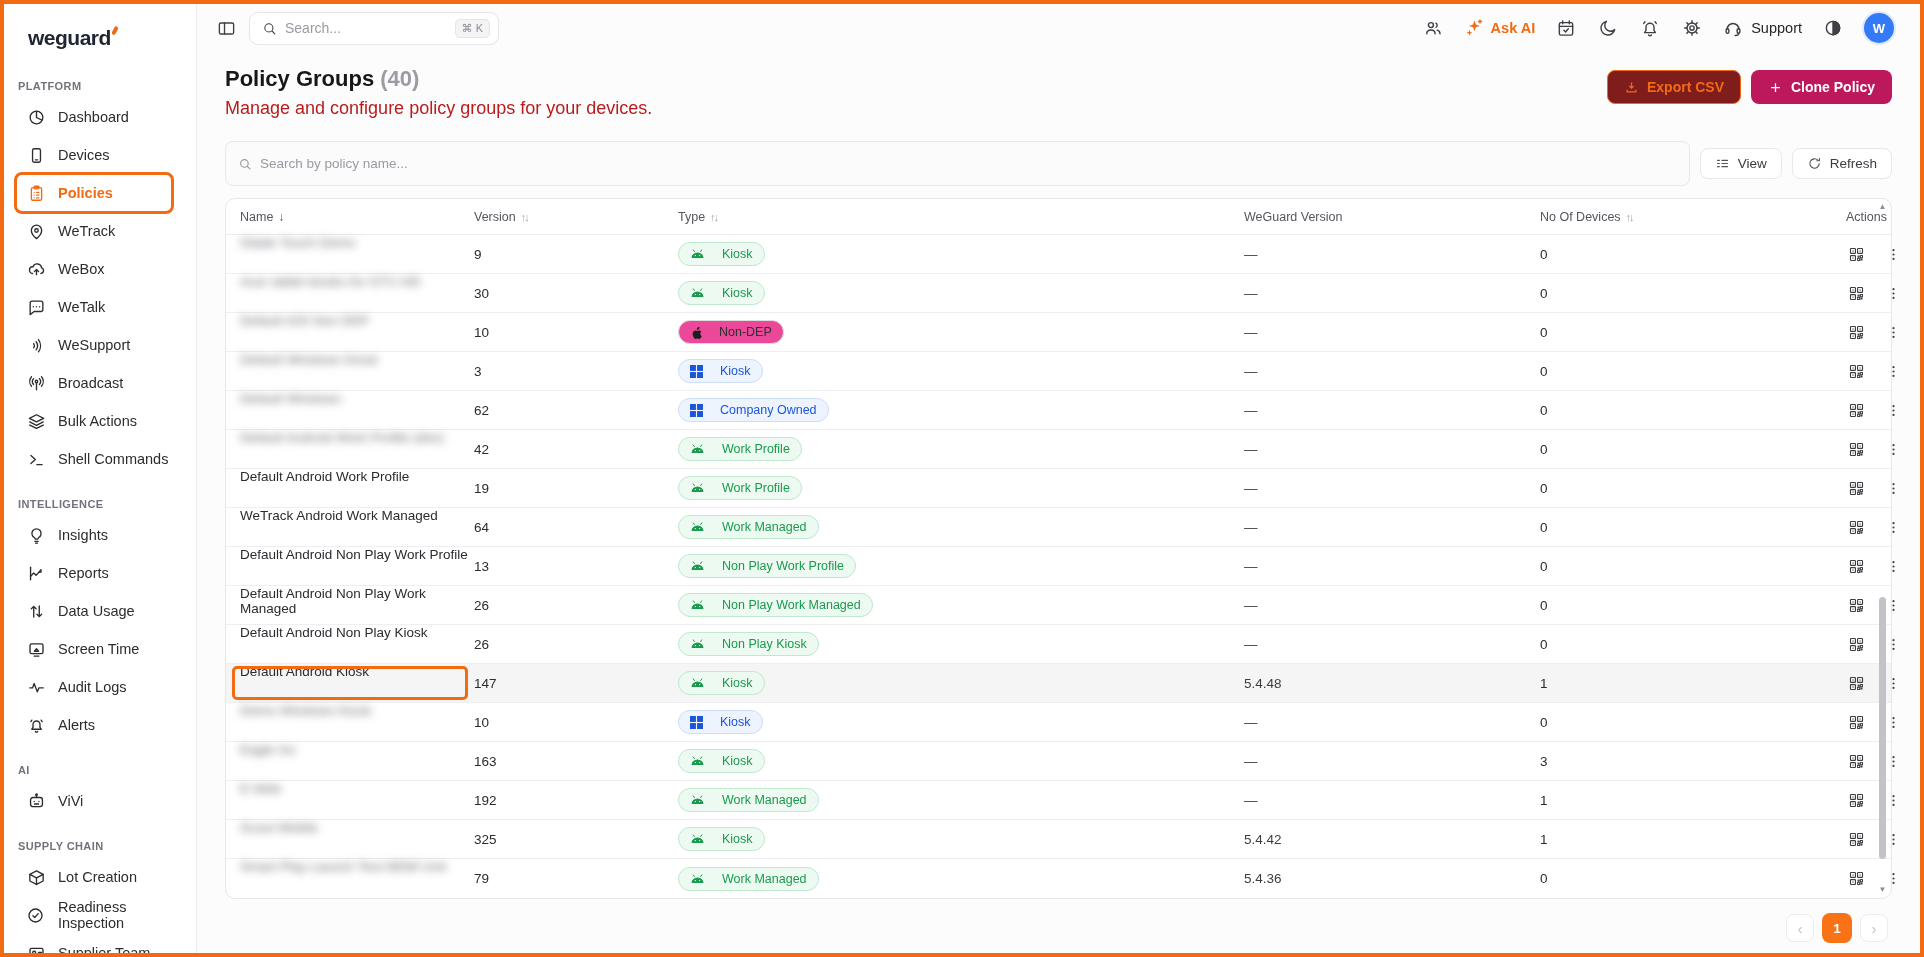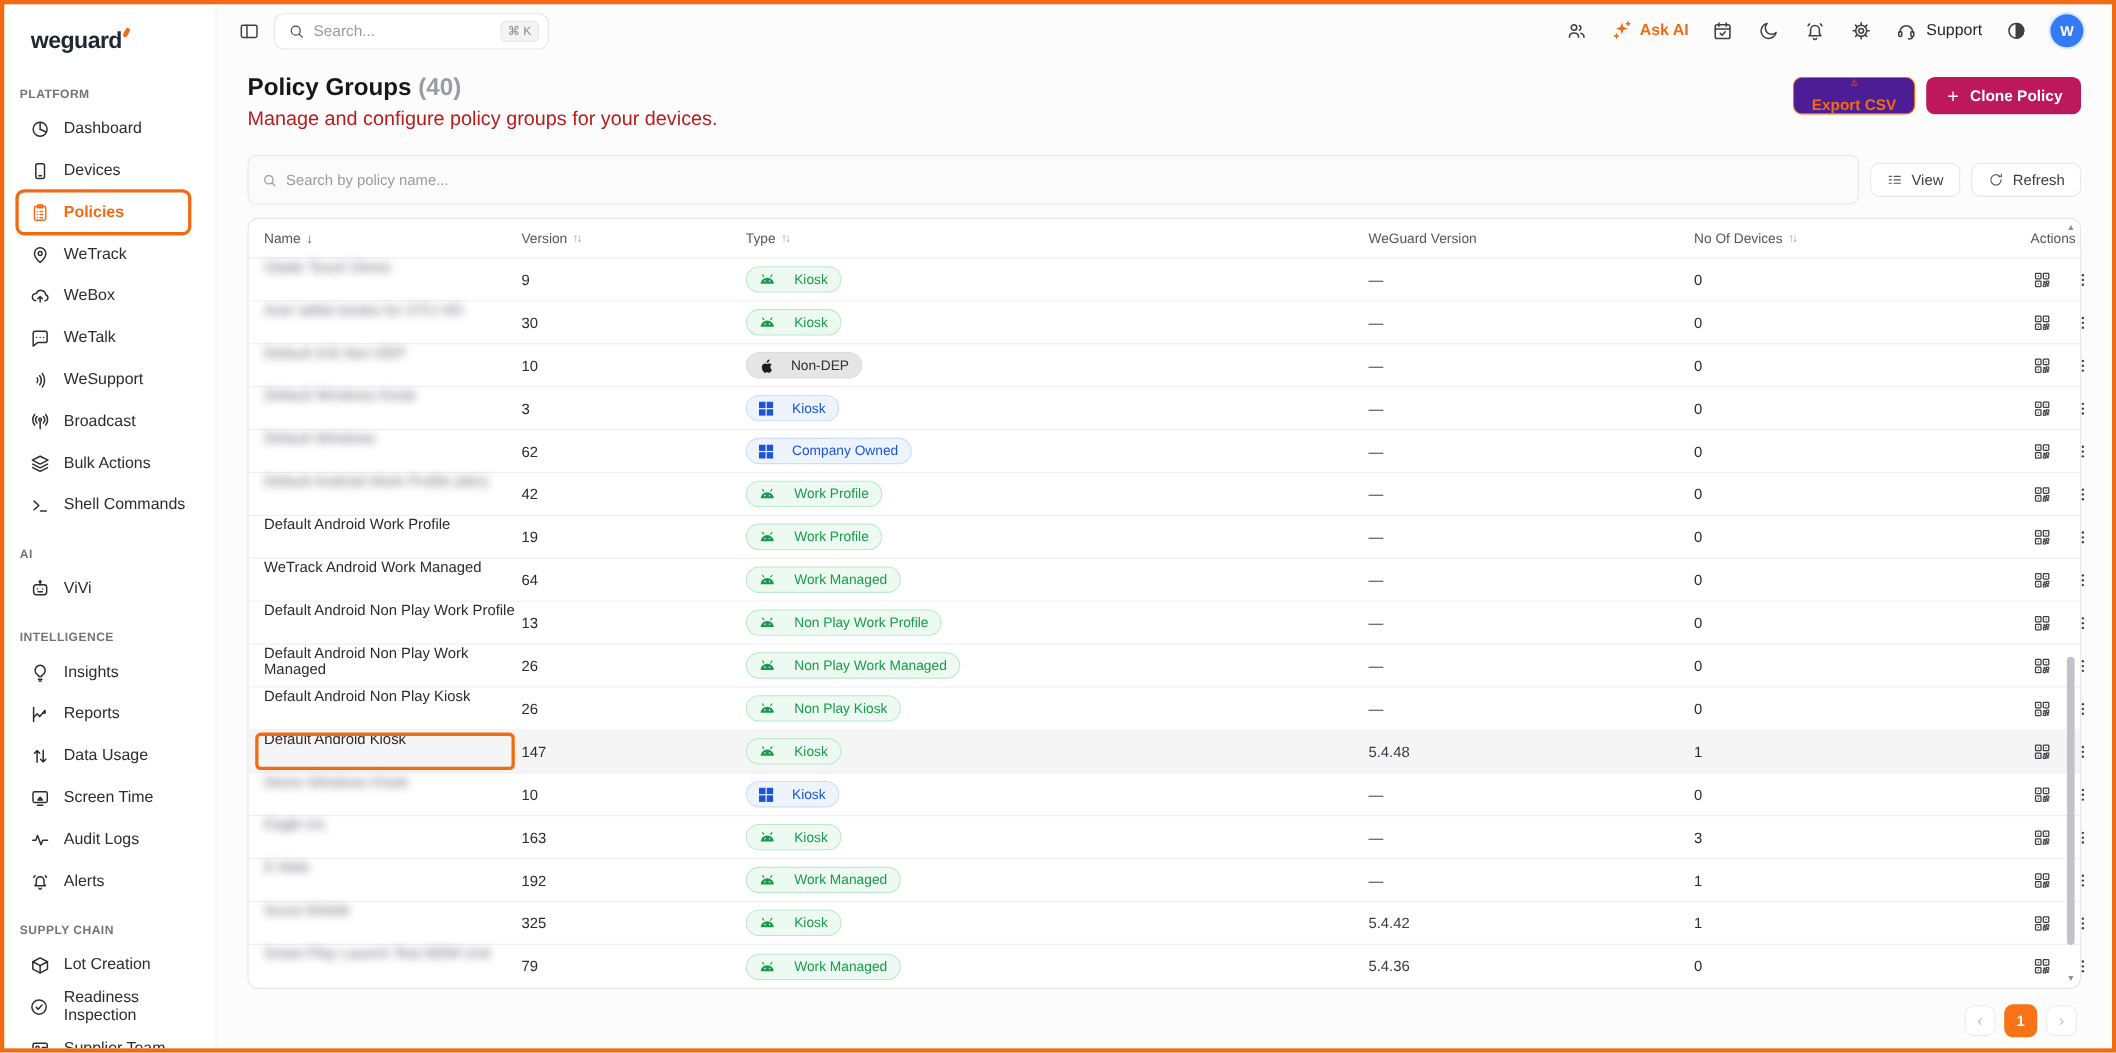--- a/index.html
+++ b/index.html
@@ -53,21 +53,21 @@
   .support { display:flex; align-items:center; gap:8px; font-size:14.5px; color:#27272a; cursor:pointer; }
   .avatar { width:30px; height:30px; border-radius:50%; background:#3479f6; color:#fff; font-size:13px; font-weight:700; display:flex; align-items:center; justify-content:center; cursor:pointer; box-shadow:0 0 0 2px #dce9ff;}
   
   .content { flex:1; padding:14px 28px 0 28px; display:flex; flex-direction:column; min-height:0; }
   .page-head { display:flex; align-items:flex-start; }
   .page-title { font-size:22px; font-weight:700; color:#17171a; }
   .page-count { color:#9b9ba3; font-weight:700; margin-left:6px; }
   .page-sub { font-size:18px; color:#b91c1c; margin-top:6px; }
   .head-actions { margin-left:auto; display:flex; gap:10px; margin-top:4px; }
   .btn { height:34px; border-radius:8px; display:flex; align-items:center; gap:8px; padding:0 16px; font-size:14px; font-weight:600; cursor:pointer; border:1px solid transparent; font-family:inherit;}
-  .btn-outline-orange { background:#4c1d95; border-color:#f26b12; color:#f26b12;flex-direction:column; }
+  .btn-outline-orange { background:#7f1d1d; border-color:#f26b12; color:#f26b12; }
   .btn-orange { background:#be185d; color:#fff; }
   .btn svg { width:15px; height:15px; stroke-width:2; }
   .btn-outline-orange svg { stroke:#f26b12; fill:none; }
   .btn-orange svg { stroke:#fff; fill:none; }
   
   .toolbar { display:flex; align-items:center; gap:10px; margin-top:22px; }
   .policy-search {
     flex:1; height:45px; border:1px solid #e7e7ec; background:#fbfbfc; border-radius:8px;
     display:flex; align-items:center; gap:8px; padding:0 12px; color:#9a9aa3;
   }
@@ -83,21 +83,21 @@
   .sort { color:#a6a6ae; font-size:11px; letter-spacing:-2px; }
   .sort.single { color:#55555e; font-size:12px; letter-spacing:0; }
   .trow { height:39px; border-bottom:1px solid #efeff2; font-size:13.5px; color:#2b2b30; }
   .trow:last-child { border-bottom:none; }
   .trow.row-active { background:#f5f5f6; }
   .namewrap { position:relative; display:flex; height:100%; }
   .blurred { filter:blur(4px); color:#6b6b74; user-select:none; }
   .hl-outline { position:absolute; left:-8px; right:6px; top:2px; bottom:2px; border:3px solid #f26b12; border-radius:5px; pointer-events:none; }
   .badge { display:inline-flex; align-items:center; gap:17px; height:24px; padding:0 11px; border-radius:13px; font-size:12.5px; font-weight:500; border:1px solid; }
   .badge.green { background:#ecfaf1; border-color:#bfe8cd; color:#1a9a4c; }
-  .badge.gray { background:#e5e5e5; border-color:#dededf; color:#2f2f35; }
+  .badge.gray { background:#ec4899; border-color:#dededf; color:#2f2f35; }
   .badge.blue { background:#edf4fe; border-color:#cbdefb; color:#1d55d8; }
   .dash { color:#3c3c44; }
   .actions-cell { display:flex; justify-content:flex-end; align-items:center; gap:17px; }
   .act-btn { width:20px; height:20px; display:flex; align-items:center; justify-content:center; cursor:pointer; }
   .act-btn svg { fill:#3d3d44; stroke:none; }
   
   .vscroll { position:absolute; top:4px; bottom:4px; right:3px; width:11px; }
   .vscroll .arr { position:absolute; left:0; right:0; text-align:center; font-size:8px; color:#8e8e96; line-height:8px;}
   .vscroll .arr.up { top:0; } .vscroll .arr.down { bottom:0; }
   .vthumb { position:absolute; left:2px; width:7px; border-radius:4px; background:#c2c2c9; top:57%; height:38%; }
@@ -209,91 +209,91 @@
             <span class="sicon">
               <svg viewBox="0 0 24 24">
                 <path d="M5 7l5.5 5L5 17"></path>
                 <path d="M12.5 18.5H19"></path>
               </svg>
             </span>
             <span>Shell Commands</span>
           </div>
         </div>
         <div class="side-section">
+          <div class="side-section-label">INTELLIGENCE</div>
+          <div class="side-item">
+            <span class="sicon">
+              <svg viewBox="0 0 24 24">
+                <path d="M9.2 14.5a5.8 5.8 0 1 1 5.6 0c-.7.5-1.1 1.1-1.1 2h-3.4c0-.9-.4-1.5-1.1-2z"></path>
+                <path d="M10 19.5h4M10.8 21.7h2.4"></path>
+              </svg>
+            </span>
+            <span>Insights</span>
+          </div>
+          <div class="side-item">
+            <span class="sicon">
+              <svg viewBox="0 0 24 24">
+                <path d="M4.5 4v16"></path>
+                <path d="M4.5 15.5l4-4.2 3 3 6-6.8"></path>
+                <path d="M17.5 7.5l.3 2.8-2.8.3"></path>
+              </svg>
+            </span>
+            <span>Reports</span>
+          </div>
+          <div class="side-item">
+            <span class="sicon">
+              <svg viewBox="0 0 24 24">
+                <path d="M8.5 19V5.5M8.5 5.5L5.5 8.5M8.5 5.5l3 3"></path>
+                <path d="M15.5 5v13.5M15.5 18.5l-3-3M15.5 18.5l3-3"></path>
+              </svg>
+            </span>
+            <span>Data Usage</span>
+          </div>
+          <div class="side-item">
+            <span class="sicon">
+              <svg viewBox="0 0 24 24">
+                <rect x="3.8" y="4.8" width="16.4" height="12.4" rx="2"></rect>
+                <path d="M12 11l2.6 3.2H9.4z"></path>
+                <path d="M9 20.3h6"></path>
+              </svg>
+            </span>
+            <span>Screen Time</span>
+          </div>
+          <div class="side-item">
+            <span class="sicon">
+              <svg viewBox="0 0 24 24">
+                <path d="M3.5 12.5h3.5l2-5.5 4 10.5 2-5h5.5"></path>
+              </svg>
+            </span>
+            <span>Audit Logs</span>
+          </div>
+          <div class="side-item">
+            <span class="sicon">
+              <svg viewBox="0 0 24 24">
+                <path d="M6 16.7h12l-1.6-2.4v-3.6a4.4 4.4 0 1 0-8.8 0v3.6z"></path>
+                <path d="M10.6 19.5a1.5 1.5 0 0 0 2.8 0"></path>
+                <path d="M4.8 7l1.3-1.8M19.2 7l-1.3-1.8"></path>
+              </svg>
+            </span>
+            <span>Alerts</span>
+          </div>
+        </div>
+        <div class="side-section">
           <div class="side-section-label">AI</div>
           <div class="side-item">
             <span class="sicon">
               <svg viewBox="0 0 24 24">
                 <rect x="4.5" y="7" width="15" height="11.5" rx="3"></rect>
                 <path d="M12 7V4.3"></path>
                 <circle cx="12" cy="3.4" r="1"></circle>
                 <path d="M9 12h.01M15 12h.01"></path>
                 <path d="M9.5 15.2h5"></path>
               </svg>
             </span>
             <span>ViVi</span>
-          </div>
-        </div>
-        <div class="side-section">
-          <div class="side-section-label">INTELLIGENCE</div>
-          <div class="side-item">
-            <span class="sicon">
-              <svg viewBox="0 0 24 24">
-                <path d="M9.2 14.5a5.8 5.8 0 1 1 5.6 0c-.7.5-1.1 1.1-1.1 2h-3.4c0-.9-.4-1.5-1.1-2z"></path>
-                <path d="M10 19.5h4M10.8 21.7h2.4"></path>
-              </svg>
-            </span>
-            <span>Insights</span>
-          </div>
-          <div class="side-item">
-            <span class="sicon">
-              <svg viewBox="0 0 24 24">
-                <path d="M4.5 4v16"></path>
-                <path d="M4.5 15.5l4-4.2 3 3 6-6.8"></path>
-                <path d="M17.5 7.5l.3 2.8-2.8.3"></path>
-              </svg>
-            </span>
-            <span>Reports</span>
-          </div>
-          <div class="side-item">
-            <span class="sicon">
-              <svg viewBox="0 0 24 24">
-                <path d="M8.5 19V5.5M8.5 5.5L5.5 8.5M8.5 5.5l3 3"></path>
-                <path d="M15.5 5v13.5M15.5 18.5l-3-3M15.5 18.5l3-3"></path>
-              </svg>
-            </span>
-            <span>Data Usage</span>
-          </div>
-          <div class="side-item">
-            <span class="sicon">
-              <svg viewBox="0 0 24 24">
-                <rect x="3.8" y="4.8" width="16.4" height="12.4" rx="2"></rect>
-                <path d="M12 11l2.6 3.2H9.4z"></path>
-                <path d="M9 20.3h6"></path>
-              </svg>
-            </span>
-            <span>Screen Time</span>
-          </div>
-          <div class="side-item">
-            <span class="sicon">
-              <svg viewBox="0 0 24 24">
-                <path d="M3.5 12.5h3.5l2-5.5 4 10.5 2-5h5.5"></path>
-              </svg>
-            </span>
-            <span>Audit Logs</span>
-          </div>
-          <div class="side-item">
-            <span class="sicon">
-              <svg viewBox="0 0 24 24">
-                <path d="M6 16.7h12l-1.6-2.4v-3.6a4.4 4.4 0 1 0-8.8 0v3.6z"></path>
-                <path d="M10.6 19.5a1.5 1.5 0 0 0 2.8 0"></path>
-                <path d="M4.8 7l1.3-1.8M19.2 7l-1.3-1.8"></path>
-              </svg>
-            </span>
-            <span>Alerts</span>
           </div>
         </div>
         <div class="side-section">
           <div class="side-section-label">SUPPLY CHAIN</div>
           <div class="side-item">
             <span class="sicon">
               <svg viewBox="0 0 24 24">
                 <path d="M3.6 8L12 3.6 20.4 8 12 12.4z"></path>
                 <path d="M3.6 8v8.4L12 20.8l8.4-4.4V8"></path>
                 <path d="M12 12.4v8.4"></path>

